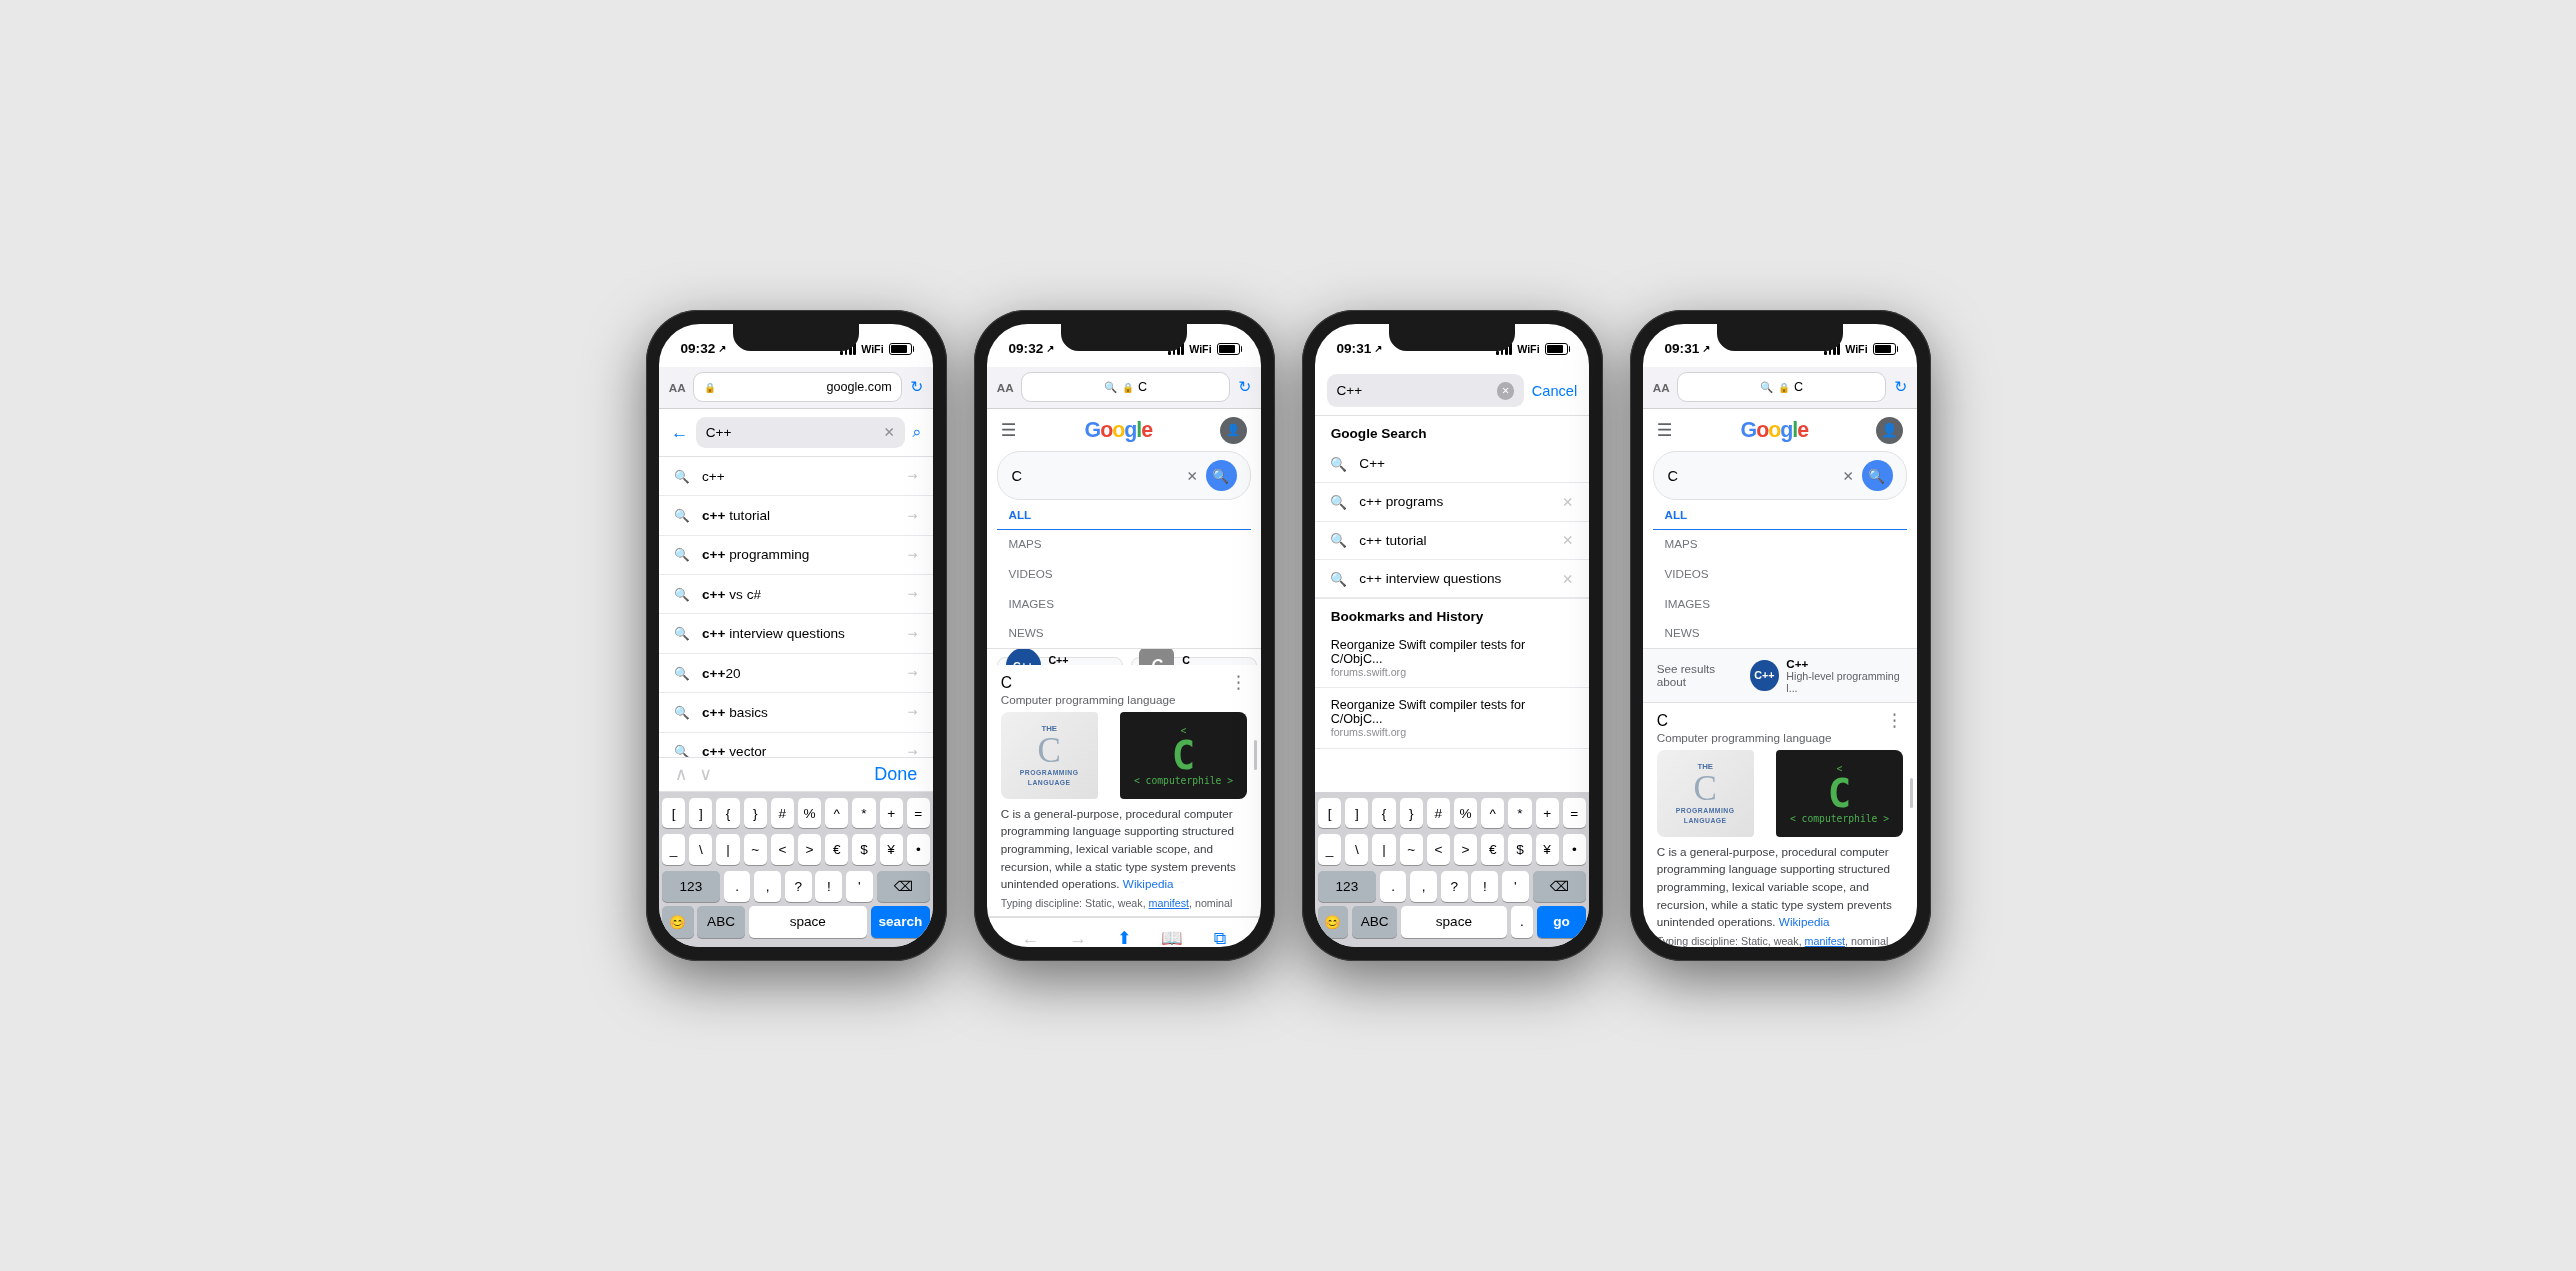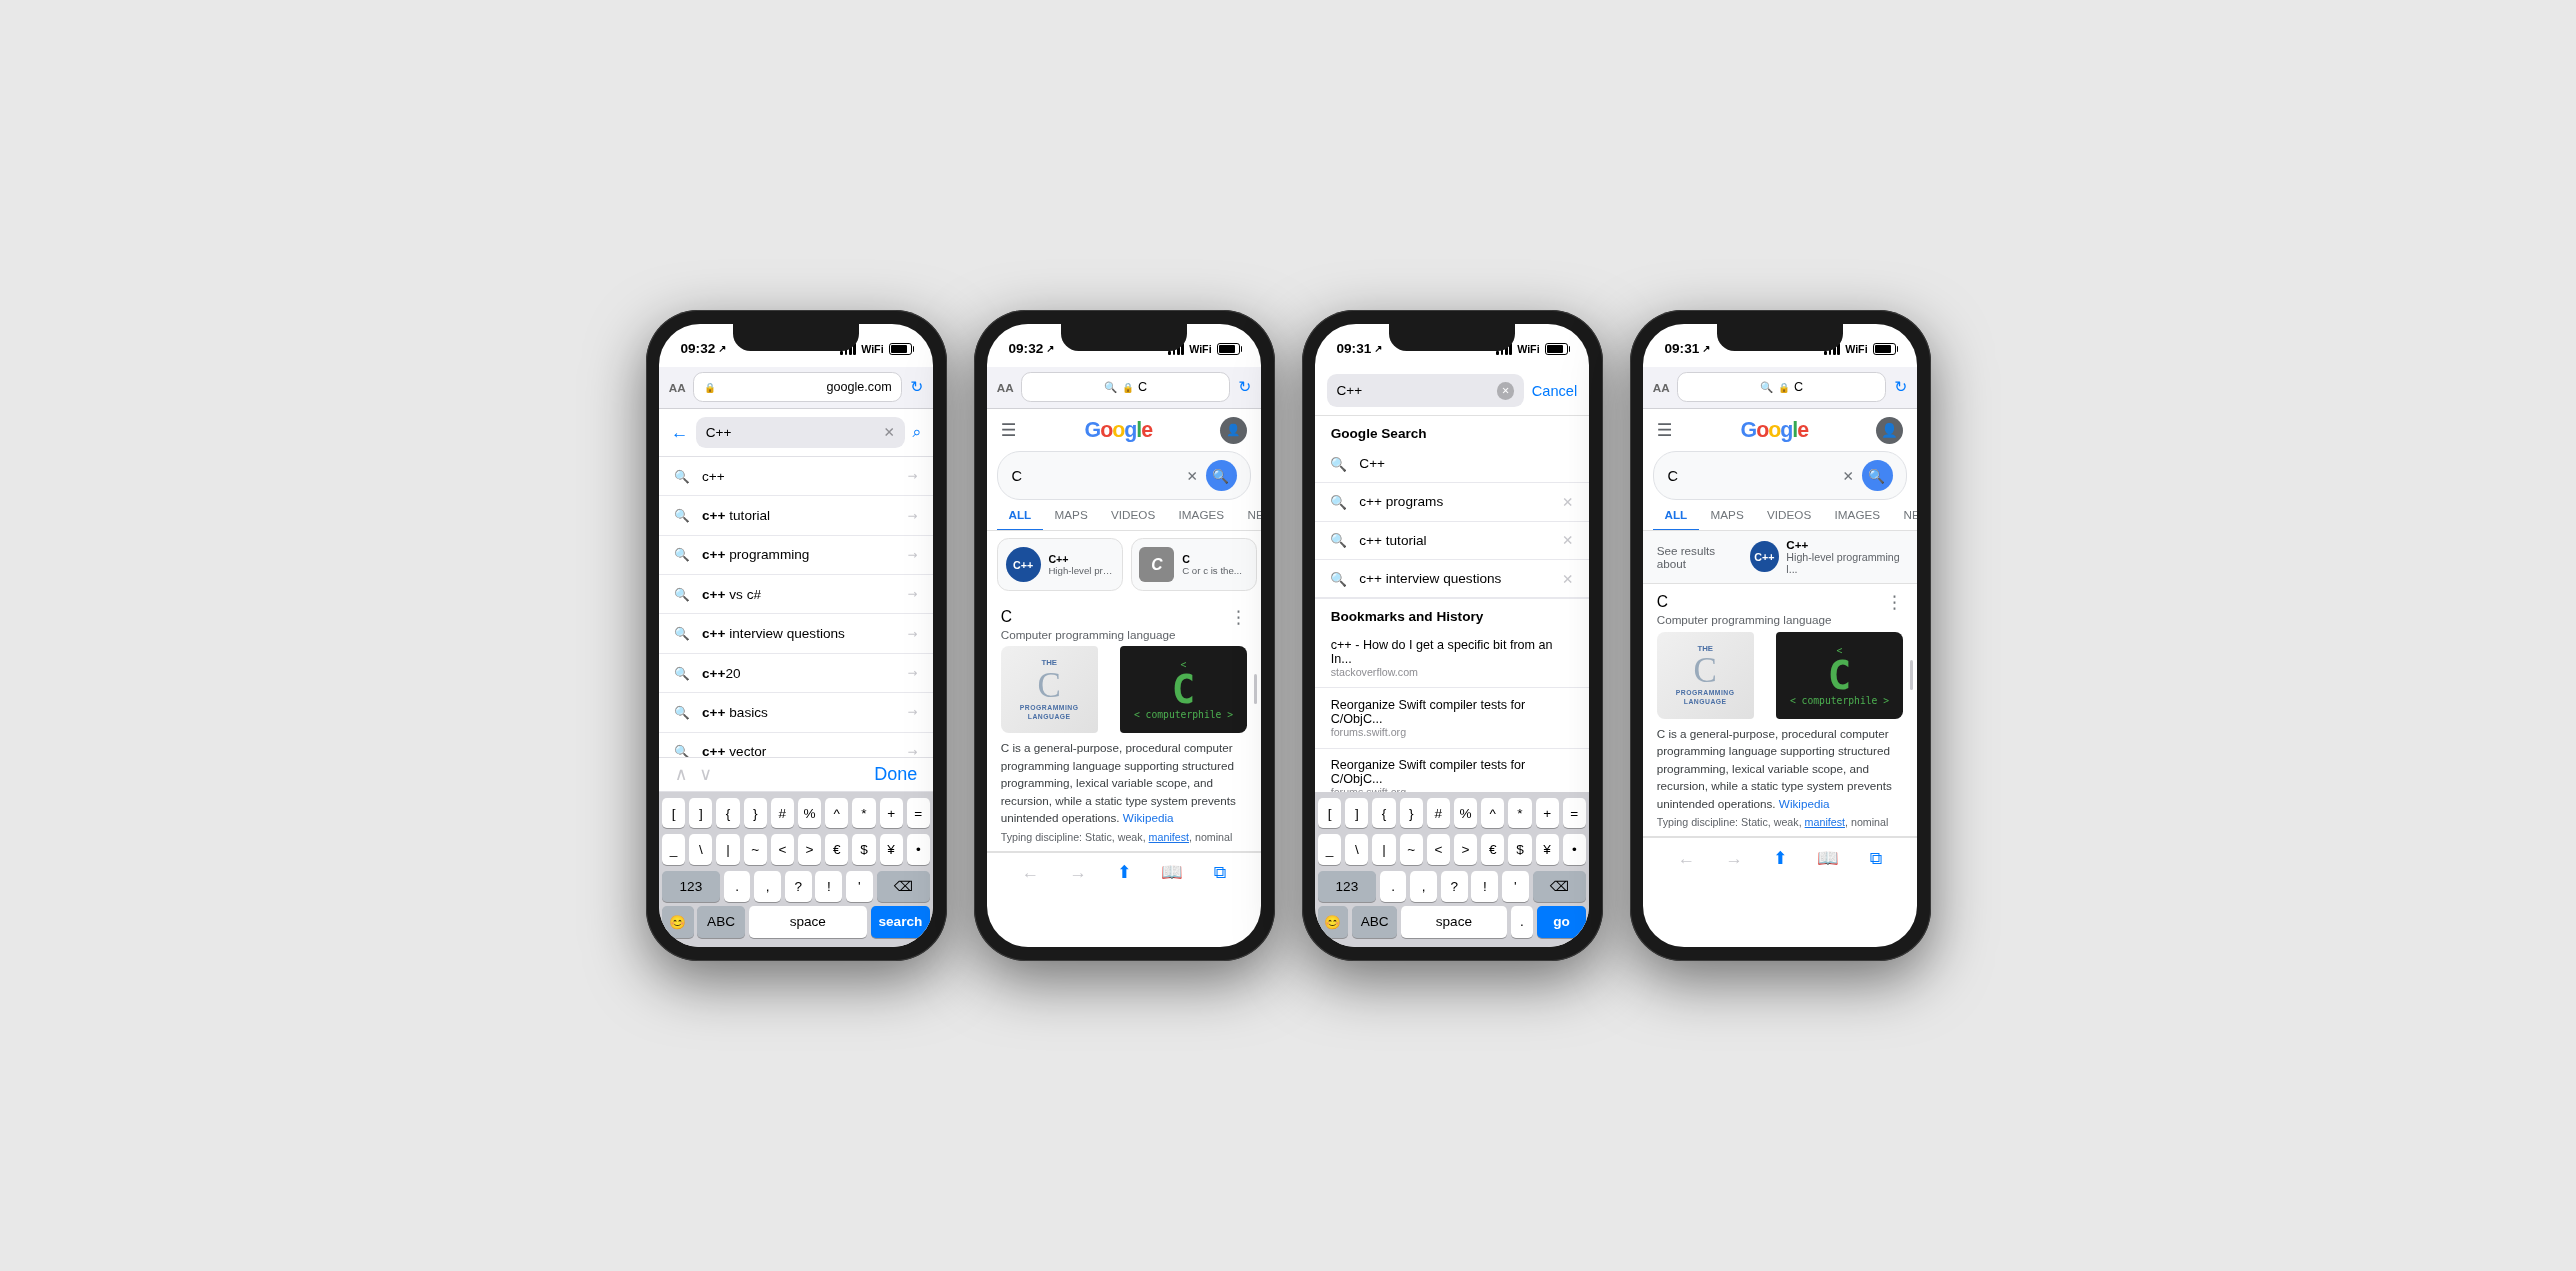--- a/index.html
+++ b/index.html
@@ -177,21 +177,21 @@
     .google-search-bar {
       display: flex; align-items: center; margin: 0 9.7px;
       background: #f8f9fa; border: 1px solid #dfe1e5; border-radius: 23px;
       padding: 7.8px 13.6px; gap: 7.8px;
     }
     .gsb-text { flex: 1; font-size: 14.6px; color: #000; }
     .gsb-x { color: #70757a; font-size: 13.6px; }
     .gsb-mic { width: 31px; height: 31px; background: #4285f4; border-radius: 50%;
       display: flex; align-items: center; justify-content: center; color: #fff; font-size: 13.6px; }
     .search-tabs {
-      display: flex; padding: 0 9.7px; border-bottom: 1px solid #e0e0e0; gap: 0;
+      display: flex; padding: 0 9.7px; border-bottom: 1px solid #e0e0e0; gap: 0; flex-direction: column;
     }
     .search-tab {
       padding: 7.8px 11.7px; font-size: 11.7px; color: #70757a; text-decoration: none;
       border-bottom: 1.9px solid transparent; font-weight: 500;
     }
     .search-tab.active { color: #1a73e8; border-bottom-color: #1a73e8; font-weight: 600; }
     .result-cards {
       display: flex; gap: 7.8px; padding: 7.8px 9.7px; overflow: hidden;
     }
     .result-card {
@@ -624,24 +624,20 @@
             <div class="ss-left">
               <span class="ss-icon">🔍</span>
               <span class="ss-text">c++ interview questions</span>
             </div>
             <span class="ss-x">✕</span>
           </div>
 
           <div class="bookmark-section-header">Bookmarks and History</div>
 
           <div class="bookmark-item">
-            <div class="bookmark-title">c++ - How do I get a specific bit from an In...</div>
-            <div class="bookmark-url">stackoverflow.com</div>
-          </div>
-          <div class="bookmark-item">
             <div class="bookmark-title">Reorganize Swift compiler tests for C/ObjC...</div>
             <div class="bookmark-url">forums.swift.org</div>
           </div>
           <div class="bookmark-item">
             <div class="bookmark-title">Reorganize Swift compiler tests for C/ObjC...</div>
             <div class="bookmark-url">forums.swift.org</div>
           </div>
 
         </div>
 

